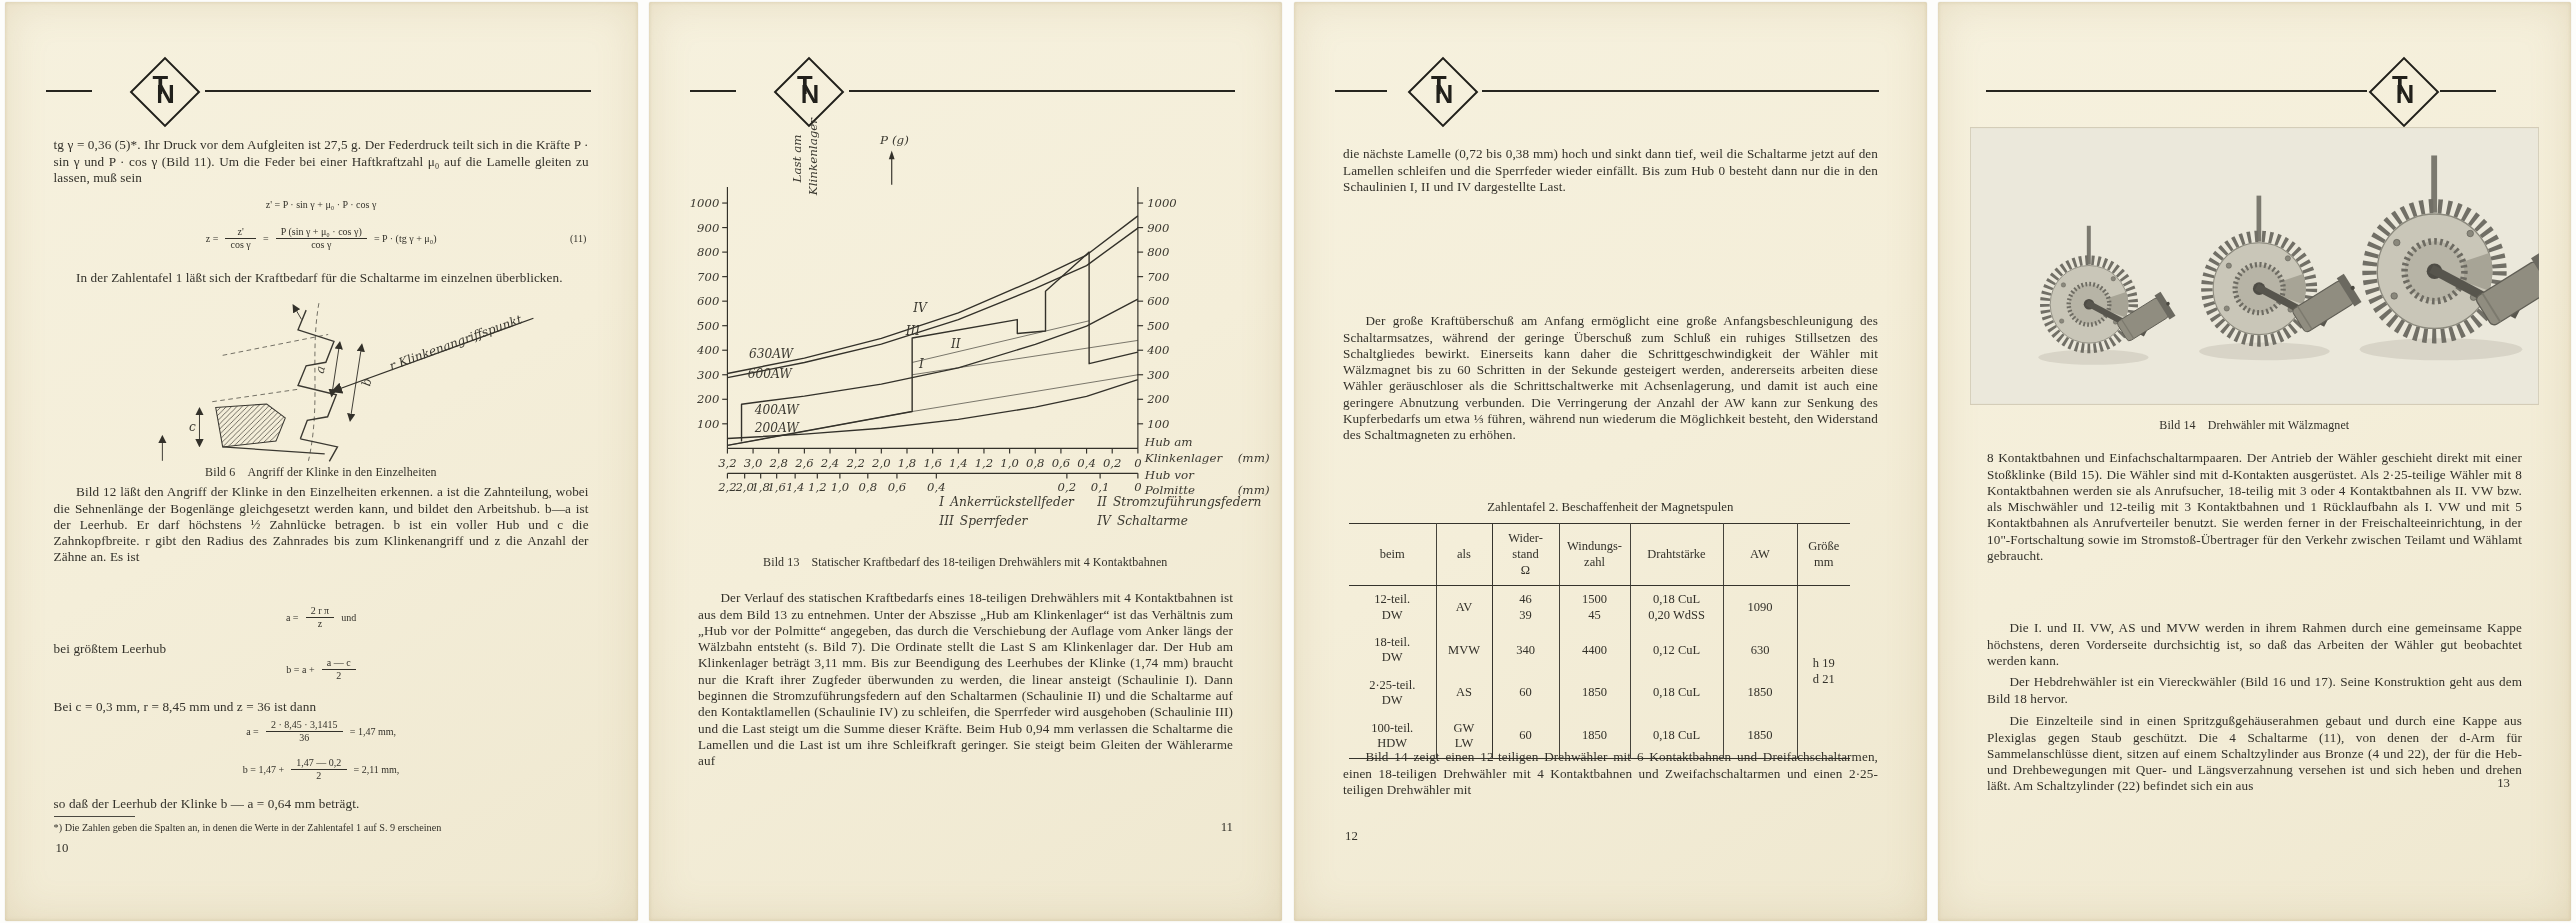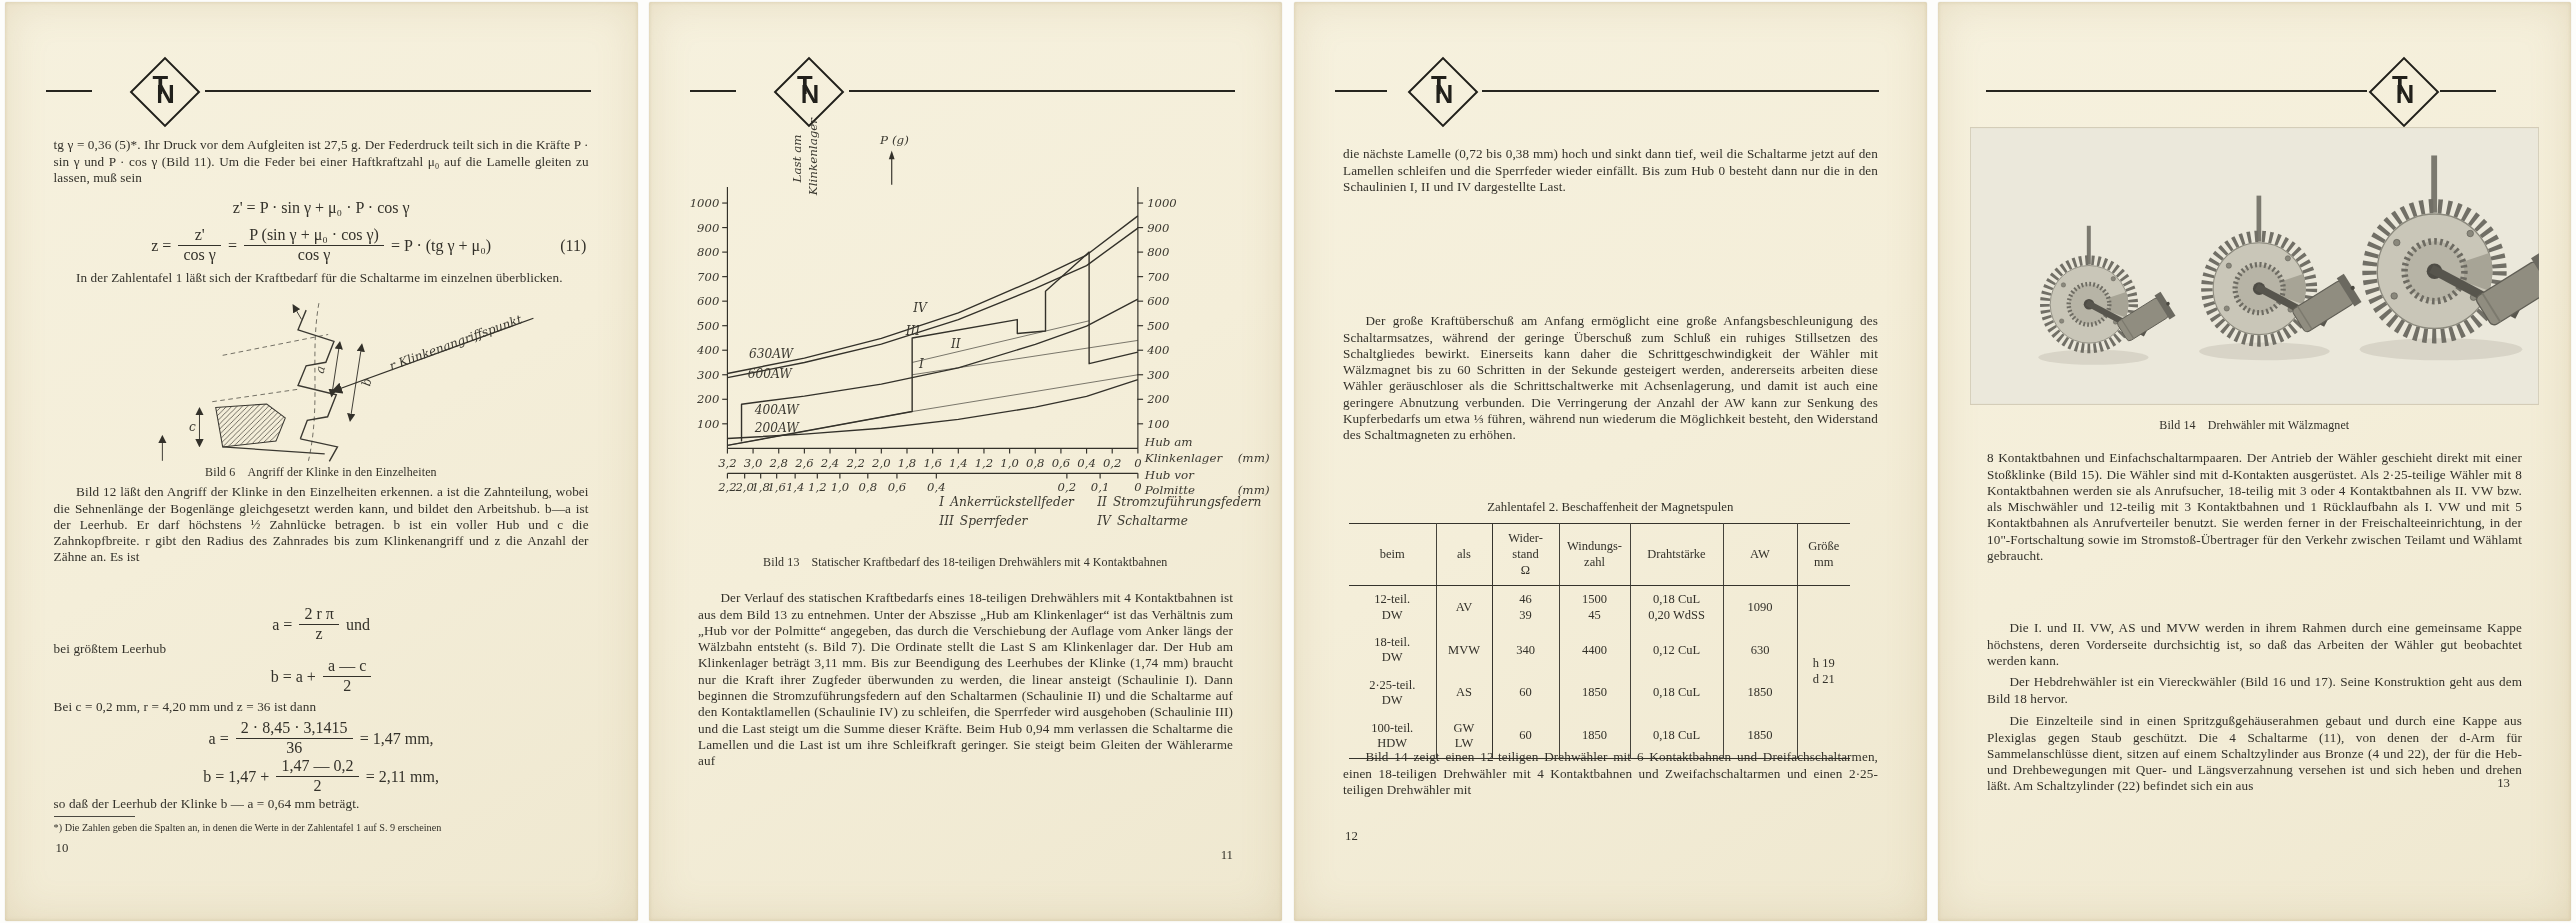--- a/index.html
+++ b/index.html
@@ -18,21 +18,21 @@
   .logo .t{font-size:25.6px;margin-left:-4.6px}
   .logo .n{font-size:25.6px;margin-top:-8.7px;margin-left:5.8px}
 
   .para{position:absolute;left:49px;width:535px;font-size:13.2px;line-height:16.3px;text-align:justify;letter-spacing:0.1px}
   .ind{text-indent:1.7em}
   .caption{position:absolute;left:20.3px;width:592px;text-align:center;font-size:12px;white-space:pre-wrap;letter-spacing:0.1px}
   .pageno{position:absolute;font-size:12.8px}
   .footnote{position:absolute;left:49px;width:535px;font-size:10.2px}
   .fnrule{position:absolute;left:49px;width:81px;height:0.9px;background:#4a4840}
 
-  .formula{position:absolute;left:49px;width:535px;font-size:16px;display:flex;justify-content:center;align-items:center;gap:7px}
+  .formula{position:absolute;left:49px;width:535px;font-size:10px;display:flex;justify-content:center;align-items:center;gap:7px}
   .frac{display:inline-flex;flex-direction:column;text-align:center;line-height:1.18}
   .frac .n{padding:0 5.2px;border-bottom:1px solid #33312a}
   .frac .d{padding:0 5.2px}
   .eqno{position:absolute;right:2.3px}
 
   
   .ttitle{position:absolute;left:20.3px;width:592px;text-align:center;font-size:12.8px}
   table.zt{position:absolute;left:55px;top:521px;border-collapse:collapse;border-top:1.9px solid #35332c;border-bottom:0.9px solid #35332c;font-size:12.5px}
   table.zt td{border-left:0.8px solid #45433b;text-align:center;vertical-align:middle;white-space:pre-line;padding:5.8px 7px;line-height:1.25}
   table.zt td:first-child{border-left:none}
@@ -138,21 +138,21 @@
     <span>und</span>
   </div>
   <div class="para" style="top:639px">bei größtem Leerhub</div>
   <div class="formula" style="top:655px">
     <span>b = a +</span>
     <span class="frac">
         <span class="n">a — c</span>
         <span class="d">2</span>
       </span>
   </div>
-  <div class="para" style="top:697px">Bei c = 0,2 mm, r = 4,20 mm und z = 36 ist dann</div>
+  <div class="para" style="top:697px">Bei c = 0,3 mm, r = 8,45 mm und z = 36 ist dann</div>
   <div class="formula" style="top:717px">
     <span>a =</span>
     <span class="frac">
         <span class="n">2 · 8,45 · 3,1415</span>
         <span class="d">36</span>
       </span>
     <span>= 1,47 mm,</span>
   </div>
   <div class="formula" style="top:755px">
     <span>b = 1,47 +</span>
@@ -312,21 +312,21 @@
       <text x="854" y="679" class="axlab">Polmitte</text>
       <text x="1014" y="679" class="axlab">(mm)</text>
       <text x="500" y="700" class="leg">I Ankerrückstellfeder</text>
       <text x="772" y="700" class="leg">II Stromzuführungsfedern</text>
       <text x="500" y="732" class="leg">III Sperrfeder</text>
       <text x="772" y="732" class="leg">IV Schaltarme</text>
     </svg>
 
   <div class="caption" style="top:553px">Bild 13 Statischer Kraftbedarf des 18-teiligen Drehwählers mit 4 Kontaktbahnen</div>
   <div class="para ind" style="top:588px">Der Verlauf des statischen Kraftbedarfs eines 18-teiligen Drehwählers mit 4 Kontaktbahnen ist aus dem Bild 13 zu entnehmen. Unter der Abszisse „Hub am Klinkenlager“ ist das Verhältnis zum „Hub vor der Polmitte“ angegeben, das durch die Verschiebung der Auflage vom Anker längs der Wälzbahn entsteht (s. Bild 7). Die Ordinate stellt die Last S am Klinkenlager dar. Der Hub am Klinkenlager beträgt 3,11 mm. Bis zur Beendigung des Leerhubes der Klinke (1,74 mm) braucht nur die Kraft ihrer Zugfeder überwunden zu werden, die linear ansteigt (Schaulinie I). Dann beginnen die Stromzuführungsfedern auf den Schaltarmen (Schaulinie II) und die Schaltarme auf den Kontaktlamellen (Schaulinie IV) zu schleifen, die Sperrfeder wird ausgehoben (Schaulinie III) und die Last steigt um die Summe dieser Kräfte. Beim Hub 0,94 mm verlassen die Schaltarme die Lamellen und die Last ist um ihre Schleifkraft geringer. Sie steigt beim Gleiten der Wählerarme auf</div>
-  <div class="pageno" style="left:49px;width:535px;text-align:right;top:846px">11</div>
+  <div class="pageno" style="left:49px;width:535px;text-align:right;top:818px">11</div>
 </div>
 
 <div class="page" id="pg3">
   <div class="rule" style="left:41px;width:52px"></div>
   <div class="logo" style="left:114px">
     <div class="dia"></div>
     <div class="mono">
         <span class="t">T</span>
         <span class="n">N</span>
       </div>

